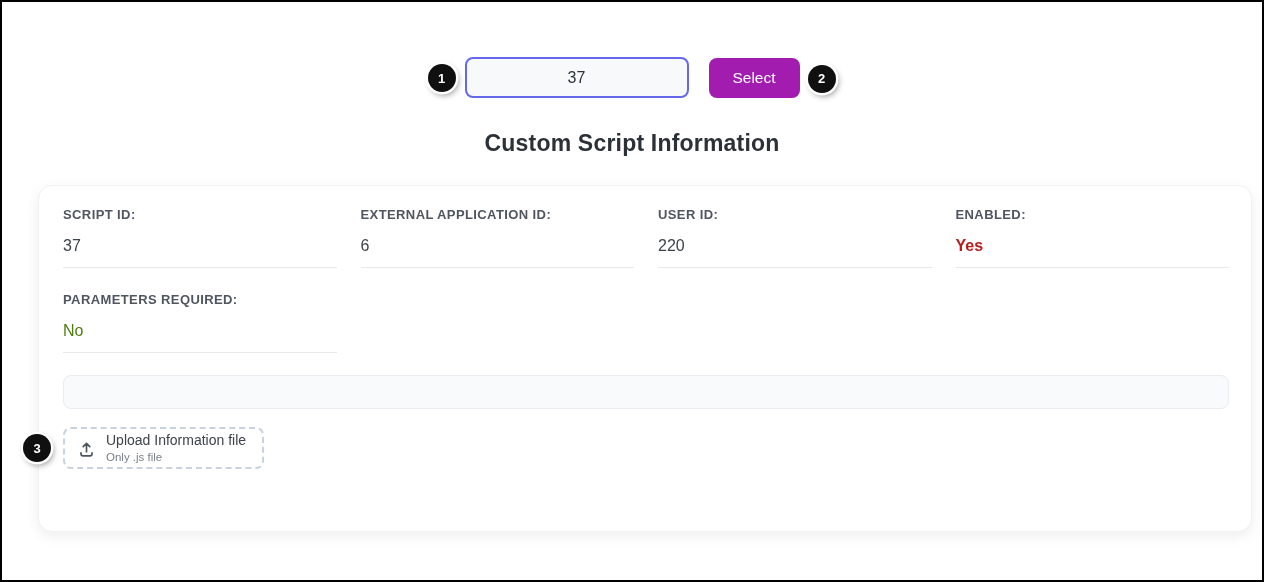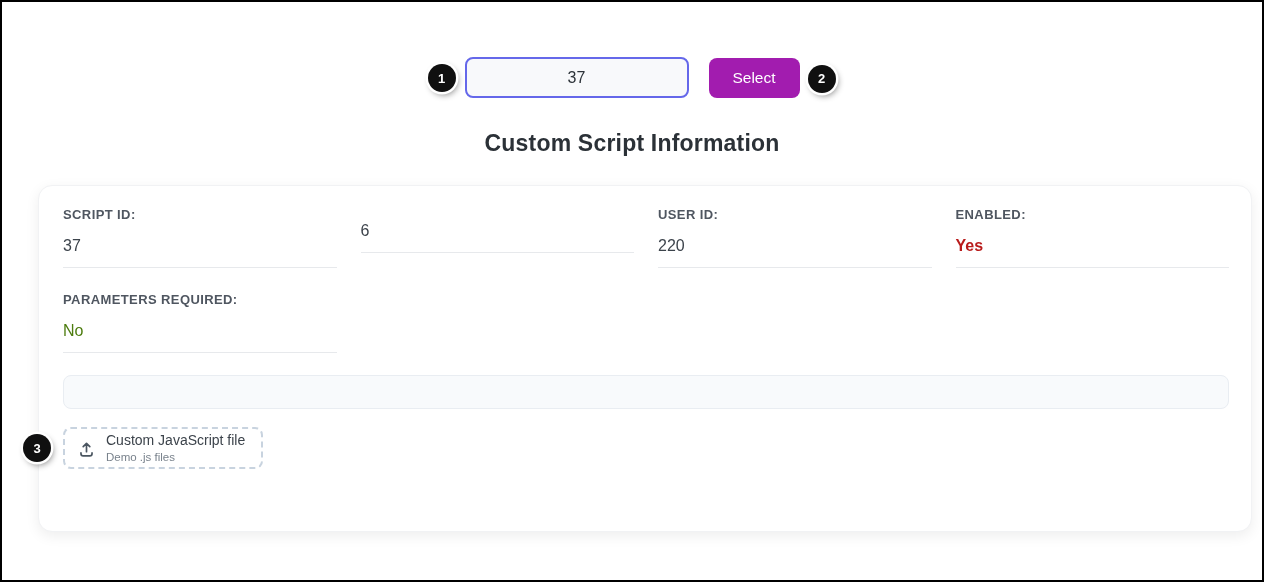--- a/index.html
+++ b/index.html
@@ -172,20 +172,21 @@
   <div class="card">
     <div class="fields-grid">
 
       <div class="field">
         <div class="field-label">SCRIPT ID:</div>
         <div class="field-value tone-default">37</div>
       </div>
 
 
       <div class="field">
+        <div class="field-label">EXTERNAL APPLICATION ID:</div>
         <div class="field-value tone-default">6</div>
       </div>
 
       <div class="field">
         <div class="field-label">USER ID:</div>
         <div class="field-value tone-default">220</div>
       </div>
 
       <div class="field">
         <div class="field-label">ENABLED:</div>
@@ -206,20 +207,20 @@
     <div class="upload-wrap">
       <span class="badge badge-3">3</span>
       <button class="upload-button">
         <span class="upload-icon">
           <svg viewBox="0 0 16 16" width="17" height="17" aria-hidden="true">
             <path d="M8 11 V3.6 M4.9 6.3 L8 3.2 L11.1 6.3" stroke="#4a5560" stroke-width="1.6" fill="none" stroke-linecap="round" stroke-linejoin="round"></path>
             <path d="M2.8 12.2 v0.8 a2 2 0 0 0 2 2 h6.4 a2 2 0 0 0 2 -2 v-0.8" stroke="#4a5560" stroke-width="1.6" fill="none" stroke-linecap="round"></path>
           </svg>
         </span>
         <span class="upload-text">
-          <span class="upload-title">Custom JavaScript file</span>
-          <span class="upload-subtitle">Demo .js files</span>
+          <span class="upload-title">Upload Information file</span>
+          <span class="upload-subtitle">Only .js file</span>
         </span>
       </button>
     </div>
   </div>
 
 </div>
 
 </body></html>

